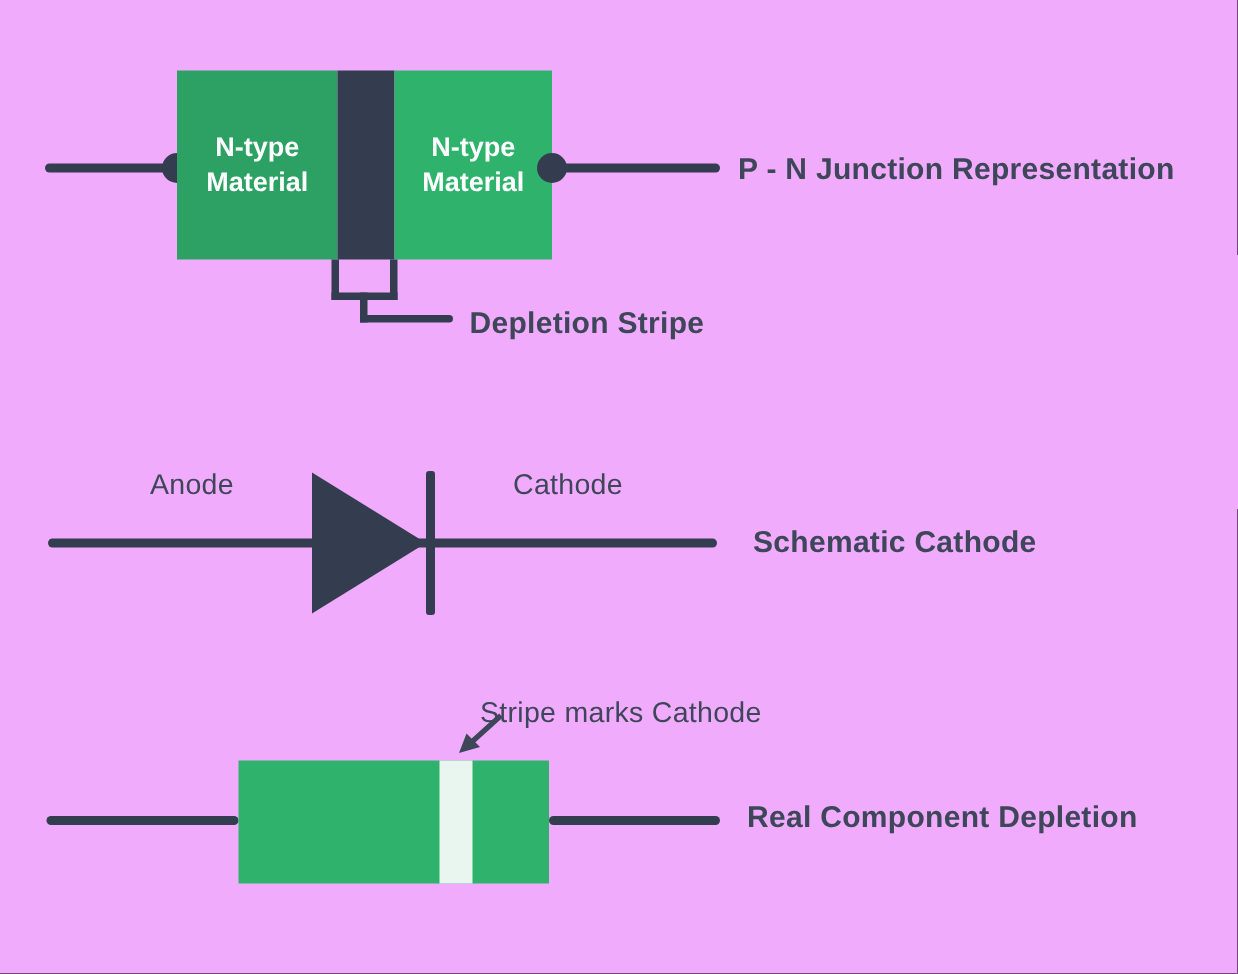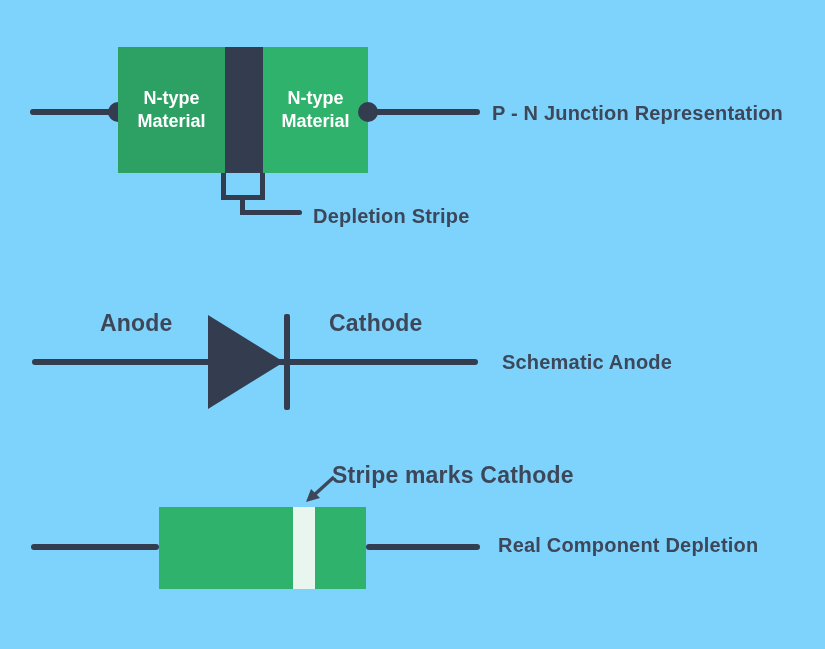--- a/index.html
+++ b/index.html
@@ -4,21 +4,21 @@
 <style>
   html, body {
     margin: 0;
     padding: 0;
     background: #000000;
   }
   #canvas {
     position: relative;
     width: 825px;
     height: 649px;
-    background: #7dd3fc;
+    background: #f0abfc;
     overflow: hidden;
     font-family: "Liberation Sans", sans-serif;
   }
   .abs { position: absolute; }
 
   
   .wire {
     background: #343d50;
     height: 6px;
     border-radius: 3px;
@@ -32,22 +32,22 @@
   .side-title {
     color: #3e4759;
     font-size: 20px;
     font-weight: bold;
     line-height: 24px;
     white-space: nowrap;
     letter-spacing: 0.2px;
   }
   .small-label {
     color: #3e4759;
-    font-size: 23px;
-    font-weight: bold;
+    font-size: 19px;
+    font-weight: normal;
     line-height: 23px;
     white-space: nowrap;
     letter-spacing: 0.2px;
   }
 
   
   .junction-blocks {
     left: 118px; top: 47px;
     width: 250px; height: 126px;
     display: flex;
@@ -136,34 +136,34 @@
   <div class="abs side-title" style="left:313px; top:204px;">Depletion Stripe</div>
 
   <div class="abs wire" style="left:32px; top:359px; width:446px;"></div>
 
   <div class="abs diode-triangle" style="left:208px; top:315px;"></div>
 
   <div class="abs cathode-bar" style="left:284px; top:314px;"></div>
 
   <div class="abs small-label" style="left:100px; top:312px;">Anode</div>
 
-  <div class="abs small-label" style="left:329px; top:312px;">Cathode</div>
+  <div class="abs small-label" style="left:342px; top:312px;">Cathode</div>
 
-  <div class="abs side-title" style="left:502px; top:350px;">Schematic Anode</div>
+  <div class="abs side-title" style="left:502px; top:350px;">Schematic Cathode</div>
 
   <div class="abs wire" style="left:31px; top:544px; width:128px;"></div>
 
   <div class="abs component-body"></div>
 
   <div class="abs cathode-stripe"></div>
 
   <div class="abs wire" style="left:366px; top:544px; width:114px;"></div>
 
   <svg class="abs" style="left:298px; top:470px;" width="42" height="38" viewBox="0 0 42 38">
     <line x1="36" y1="7" x2="15" y2="26" stroke="#3e4759" stroke-width="3.5"></line>
     <polygon points="8,32 13,19 22,28" fill="#3e4759"></polygon>
   </svg>
 
-  <div class="abs small-label" style="left:332px; top:464px;">Stripe marks Cathode</div>
+  <div class="abs small-label" style="left:320px; top:464px;">Stripe marks Cathode</div>
 
   <div class="abs side-title" style="left:498px; top:533px;">Real Component Depletion</div>
 
 </div>
 
 </body></html>

